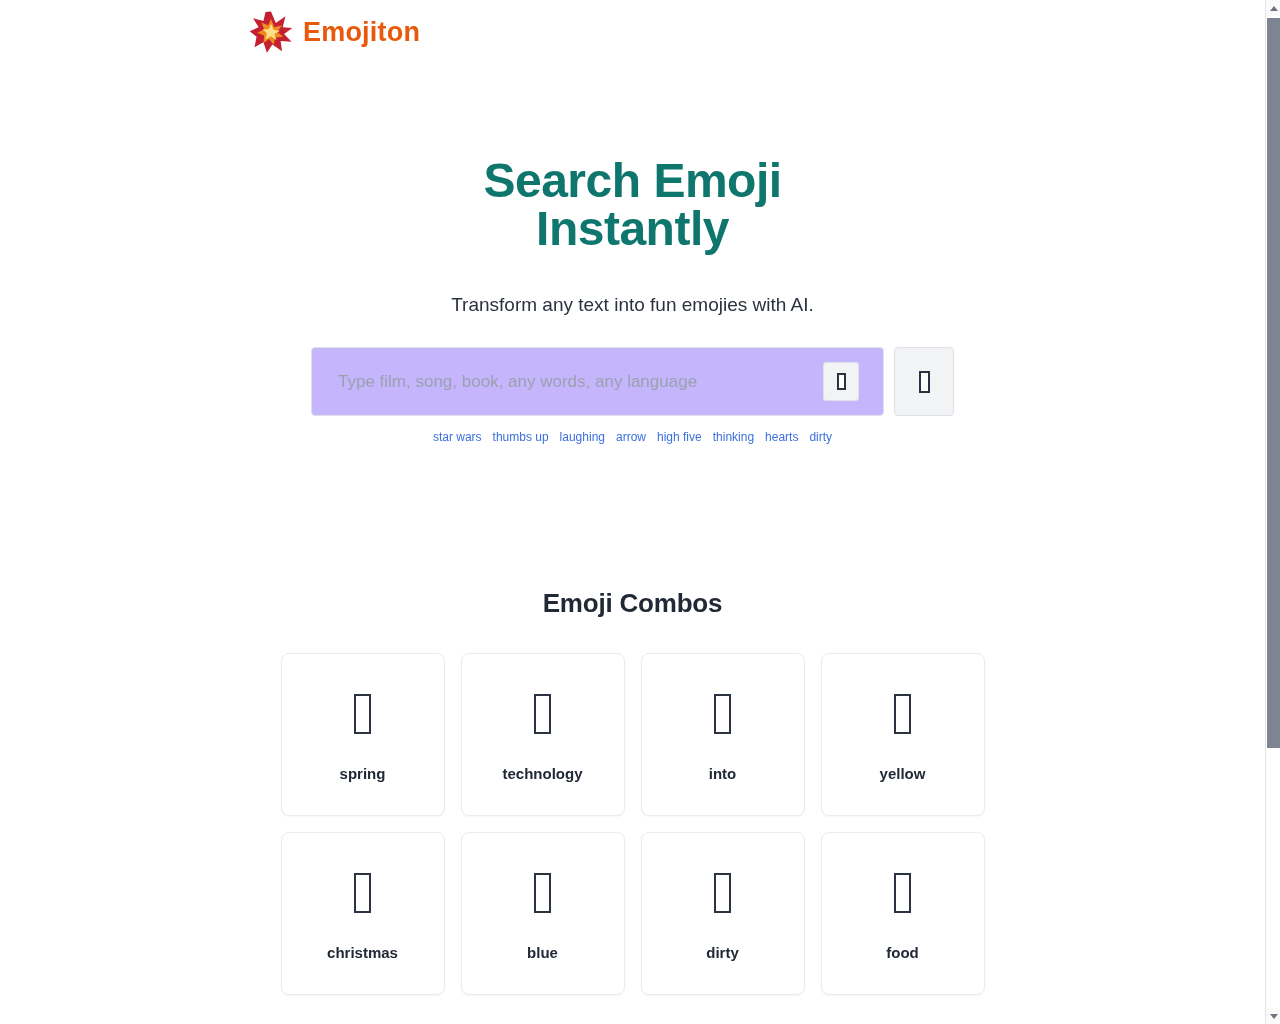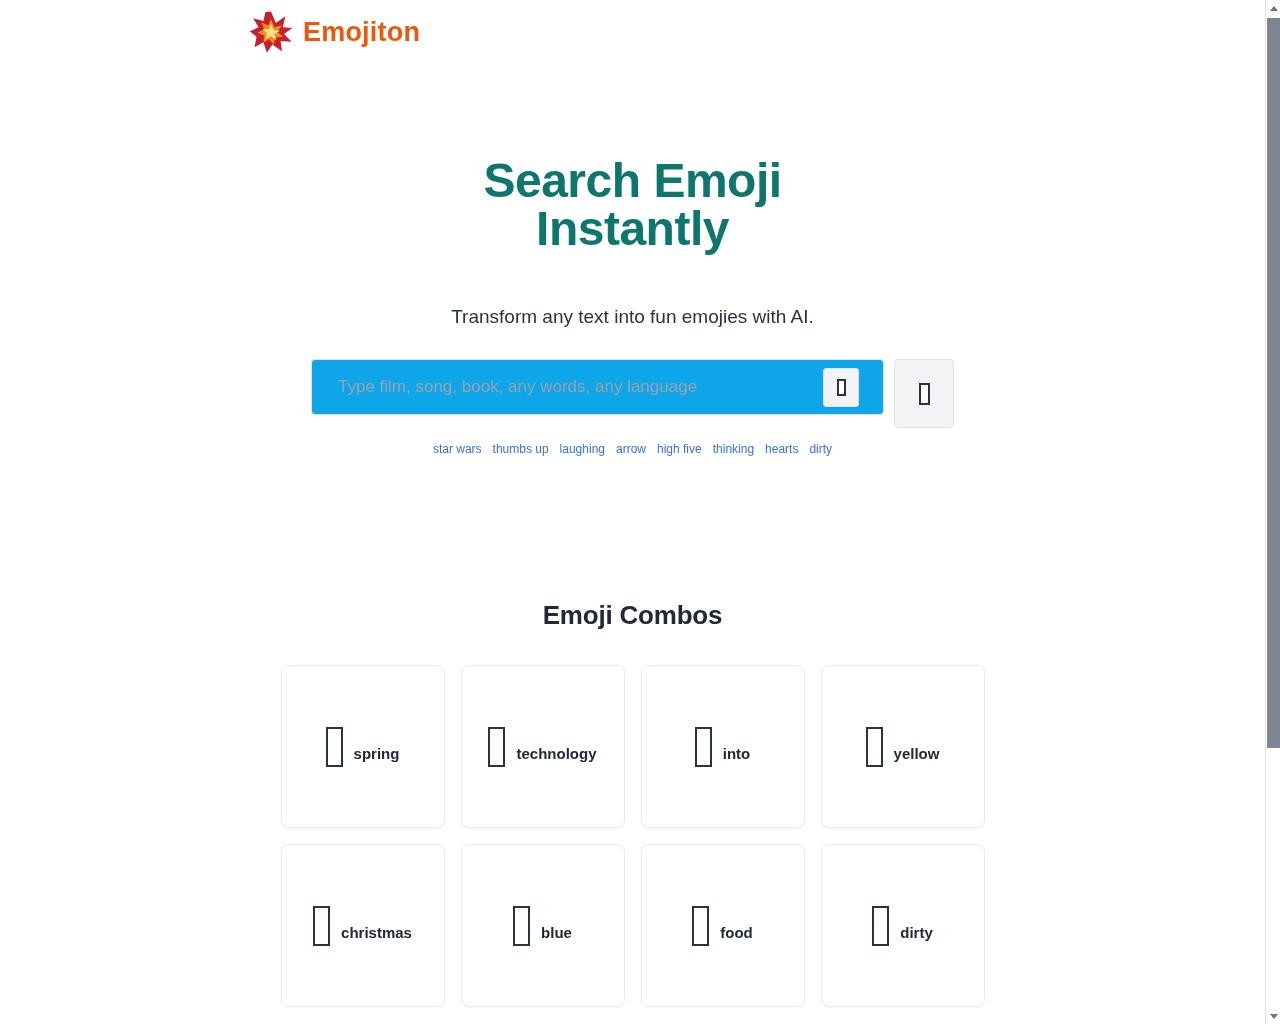--- a/index.html
+++ b/index.html
@@ -65,40 +65,40 @@
   .hero-title {
     margin: 0;
     font-size: 48px;
     line-height: 1.0;
     font-weight: bold;
     color: #0f766e;
     letter-spacing: -0.5px;
   }
   .hero-title .line2 { display: block; }
   .hero-sub {
-    margin: 12px;
+    margin: 0;
     padding-top: 41px;
     font-size: 19px;
     color: #2b3240;
     font-weight: normal;
   }
 
   
   .search-row {
     margin-top: 31px;
     display: flex;
     justify-content: center;
     align-items: stretch;
     gap: 10px;
   }
   .search-field {
     position: relative;
     width: 573px;
-    height: 56px;
-    background: #0ea5e9;
+    height: 69px;
+    background: #c4b5fd;
     border: 1px solid #dee2e6;
     border-radius: 4px;
     display: flex;
     align-items: center;
   }
   .search-input {
     flex: 1 1 auto;
     height: 100%;
     border: none;
     outline: none;
@@ -184,21 +184,21 @@
     gap: 16px;
     justify-content: center;
   }
   .combo-card {
     height: 163px;
     background: #ffffff;
     border: 1px solid #e9ecef;
     border-radius: 8px;
     box-shadow: 0 1px 2px rgba(0,0,0,0.04);
     display: flex;
-    flex-direction: row;
+    flex-direction: column;
     align-items: center;
     justify-content: center;
     cursor: pointer;
     gap: 11px;
   }
   .combo-emoji {
     height: 52px;
     display: flex;
     align-items: center;
     justify-content: center;
@@ -345,27 +345,27 @@
         <div class="combo-card">
           <div class="combo-emoji">
             <span class="tofu tofu-lg"></span>
           </div>
           <div class="combo-label">blue</div>
         </div>
         <div class="combo-card">
           <div class="combo-emoji">
             <span class="tofu tofu-lg"></span>
           </div>
+          <div class="combo-label">dirty</div>
+        </div>
+        <div class="combo-card">
+          <div class="combo-emoji">
+            <span class="tofu tofu-lg"></span>
+          </div>
           <div class="combo-label">food</div>
-        </div>
-        <div class="combo-card">
-          <div class="combo-emoji">
-            <span class="tofu tofu-lg"></span>
-          </div>
-          <div class="combo-label">dirty</div>
         </div>
       </div>
     </section>
 
   </div>
 
   <div class="scrollbar">
     <div class="sb-btn up">
       <span class="sb-arrow-up"></span>
     </div>

